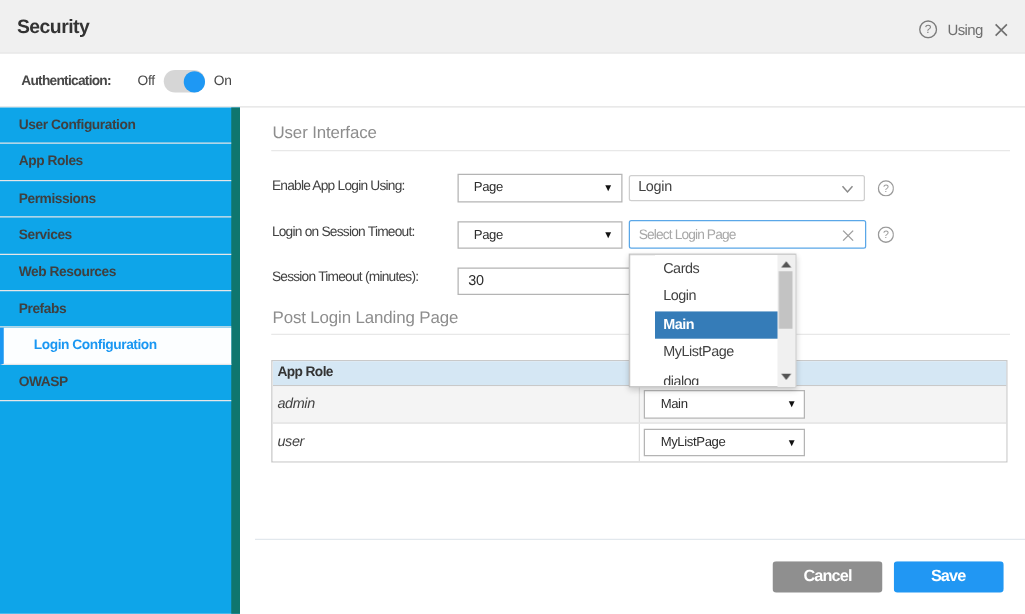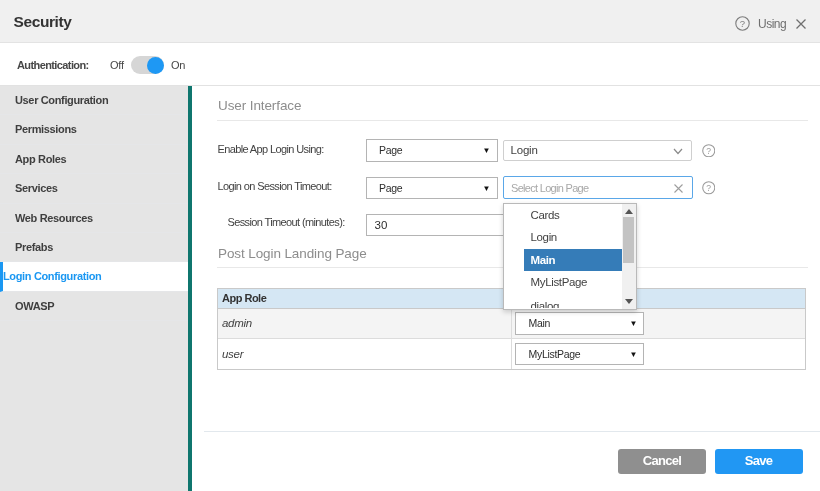--- a/index.html
+++ b/index.html
@@ -16,23 +16,23 @@
 
 
 .authrow { position:absolute; left:0; top:43px; width:820px; height:43px; background:#fff; border-bottom:1px solid #e2e2e2; }
 .authlabel { position:absolute; left:17px; top:58.5px; font-size:11px; letter-spacing:-0.6px; font-weight:bold; color:#474747; }
 .offtxt { position:absolute; left:110px; top:58.5px; font-size:11px; letter-spacing:-0.2px; color:#474747; }
 .ontxt { position:absolute; left:171px; top:58.5px; font-size:11px; letter-spacing:-0.2px; color:#474747;text-align:right; }
 .toggle { position:absolute; left:131px; top:56px; width:33px; height:18px; background:#d6d6d6; border-radius:9px; }
 .knob { position:absolute; left:147px; top:56.5px; width:17px; height:17px; background:#1e98f4; border-radius:50%; }
 
 
-.sidebar { position:absolute; left:0; top:86px; width:192px; height:405px; background:#e5e5e5; border-right:4px solid #0f766e; }
+.sidebar { position:absolute; left:0; top:86px; width:192px; height:405px; background:#0ea5e9; border-right:7px solid #0f766e; }
 .sitem { height:29.4px; line-height:28.4px; padding-left:15px; font-size:11px; letter-spacing:-0.35px; font-weight:bold; color:#3f3f3f; border-bottom:1px solid #e5e6e8; }
-.sitem.active { background:rgba(255,255,255,.99); color:#1a97f2; border-left:3px solid #1a97f2; padding-left:0; }
+.sitem.active { background:rgba(255,255,255,.99); color:#1a97f2; border-left:3px solid #1a97f2; padding-left:24px; }
 
 
 .sechead { position:absolute; font-size:13.5px; letter-spacing:-0.1px; color:#8d8d8d; }
 .hline { position:absolute; height:1px; background:#e8e8e8; }
 
 .flabel { position:absolute; font-size:11px; letter-spacing:-0.62px; font-weight:normal; color:#424242; }
 
 
 .nsel { position:absolute; background:#fff; border:1px solid #b4b4b4; }
 .nsel .txt { position:absolute; left:12.5px; top:50%; transform:translateY(-50%); font-size:10.5px; letter-spacing:-0.3px; color:#2d2d2d; }
@@ -87,22 +87,22 @@
 
 <div class="authrow"></div>
 <div class="authlabel">Authentication:</div>
 <div class="offtxt">Off</div>
 <div class="toggle"></div>
 <div class="knob"></div>
 <div class="ontxt">On</div>
 
 <div class="sidebar">
   <div class="sitem">User Configuration</div>
+  <div class="sitem">App Roles</div>
   <div class="sitem">Permissions</div>
-  <div class="sitem">App Roles</div>
   <div class="sitem">Services</div>
   <div class="sitem">Web Resources</div>
   <div class="sitem">Prefabs</div>
   <div class="sitem active">Login Configuration</div>
   <div class="sitem">OWASP</div>
 </div>
 
 <div class="sechead" style="left:218px; top:97.5px;">User Interface</div>
 <div class="hline" style="left:217px; top:119.5px; width:591px;"></div>
 
@@ -131,21 +131,21 @@
   <span class="ph">Select Login Page</span>
   <svg style="position:absolute; right:8px; top:6px;" width="11" height="11" viewBox="0 0 11 11">
       <path d="M1.5 1.5 L9.5 9.5 M9.5 1.5 L1.5 9.5" stroke="#9e9e9e" stroke-width="1.1"></path>
     </svg>
 </div>
 <svg class="qicon" style="left:701.5px; top:181px;" width="13.5" height="13.5" viewBox="0 0 15 15">
   <circle cx="7.5" cy="7.5" r="6.7" fill="none" stroke="#9a9a9a" stroke-width="1.2"></circle>
   <text x="7.5" y="10.8" font-size="9.5" fill="#9a9a9a" text-anchor="middle" font-family="Liberation Sans, sans-serif">?</text>
 </svg>
 
-<div class="flabel" style="left:217.5px; top:216px;margin-left:10px;">Session Timeout (minutes):</div>
+<div class="flabel" style="left:217.5px; top:216px;">Session Timeout (minutes):</div>
 <div class="plaininput" style="left:365.5px; top:213.5px; width:170px; height:22.5px;">
   <span class="txt">30</span>
 </div>
 
 <div class="sechead" style="left:218px; top:245.5px;">Post Login Landing Page</div>
 <div class="hline" style="left:217px; top:266.5px; width:591px;"></div>
 
 <div class="tbl">
   <div class="thead">App Role</div>
   <div class="trow" style="background:#f4f4f4;">

